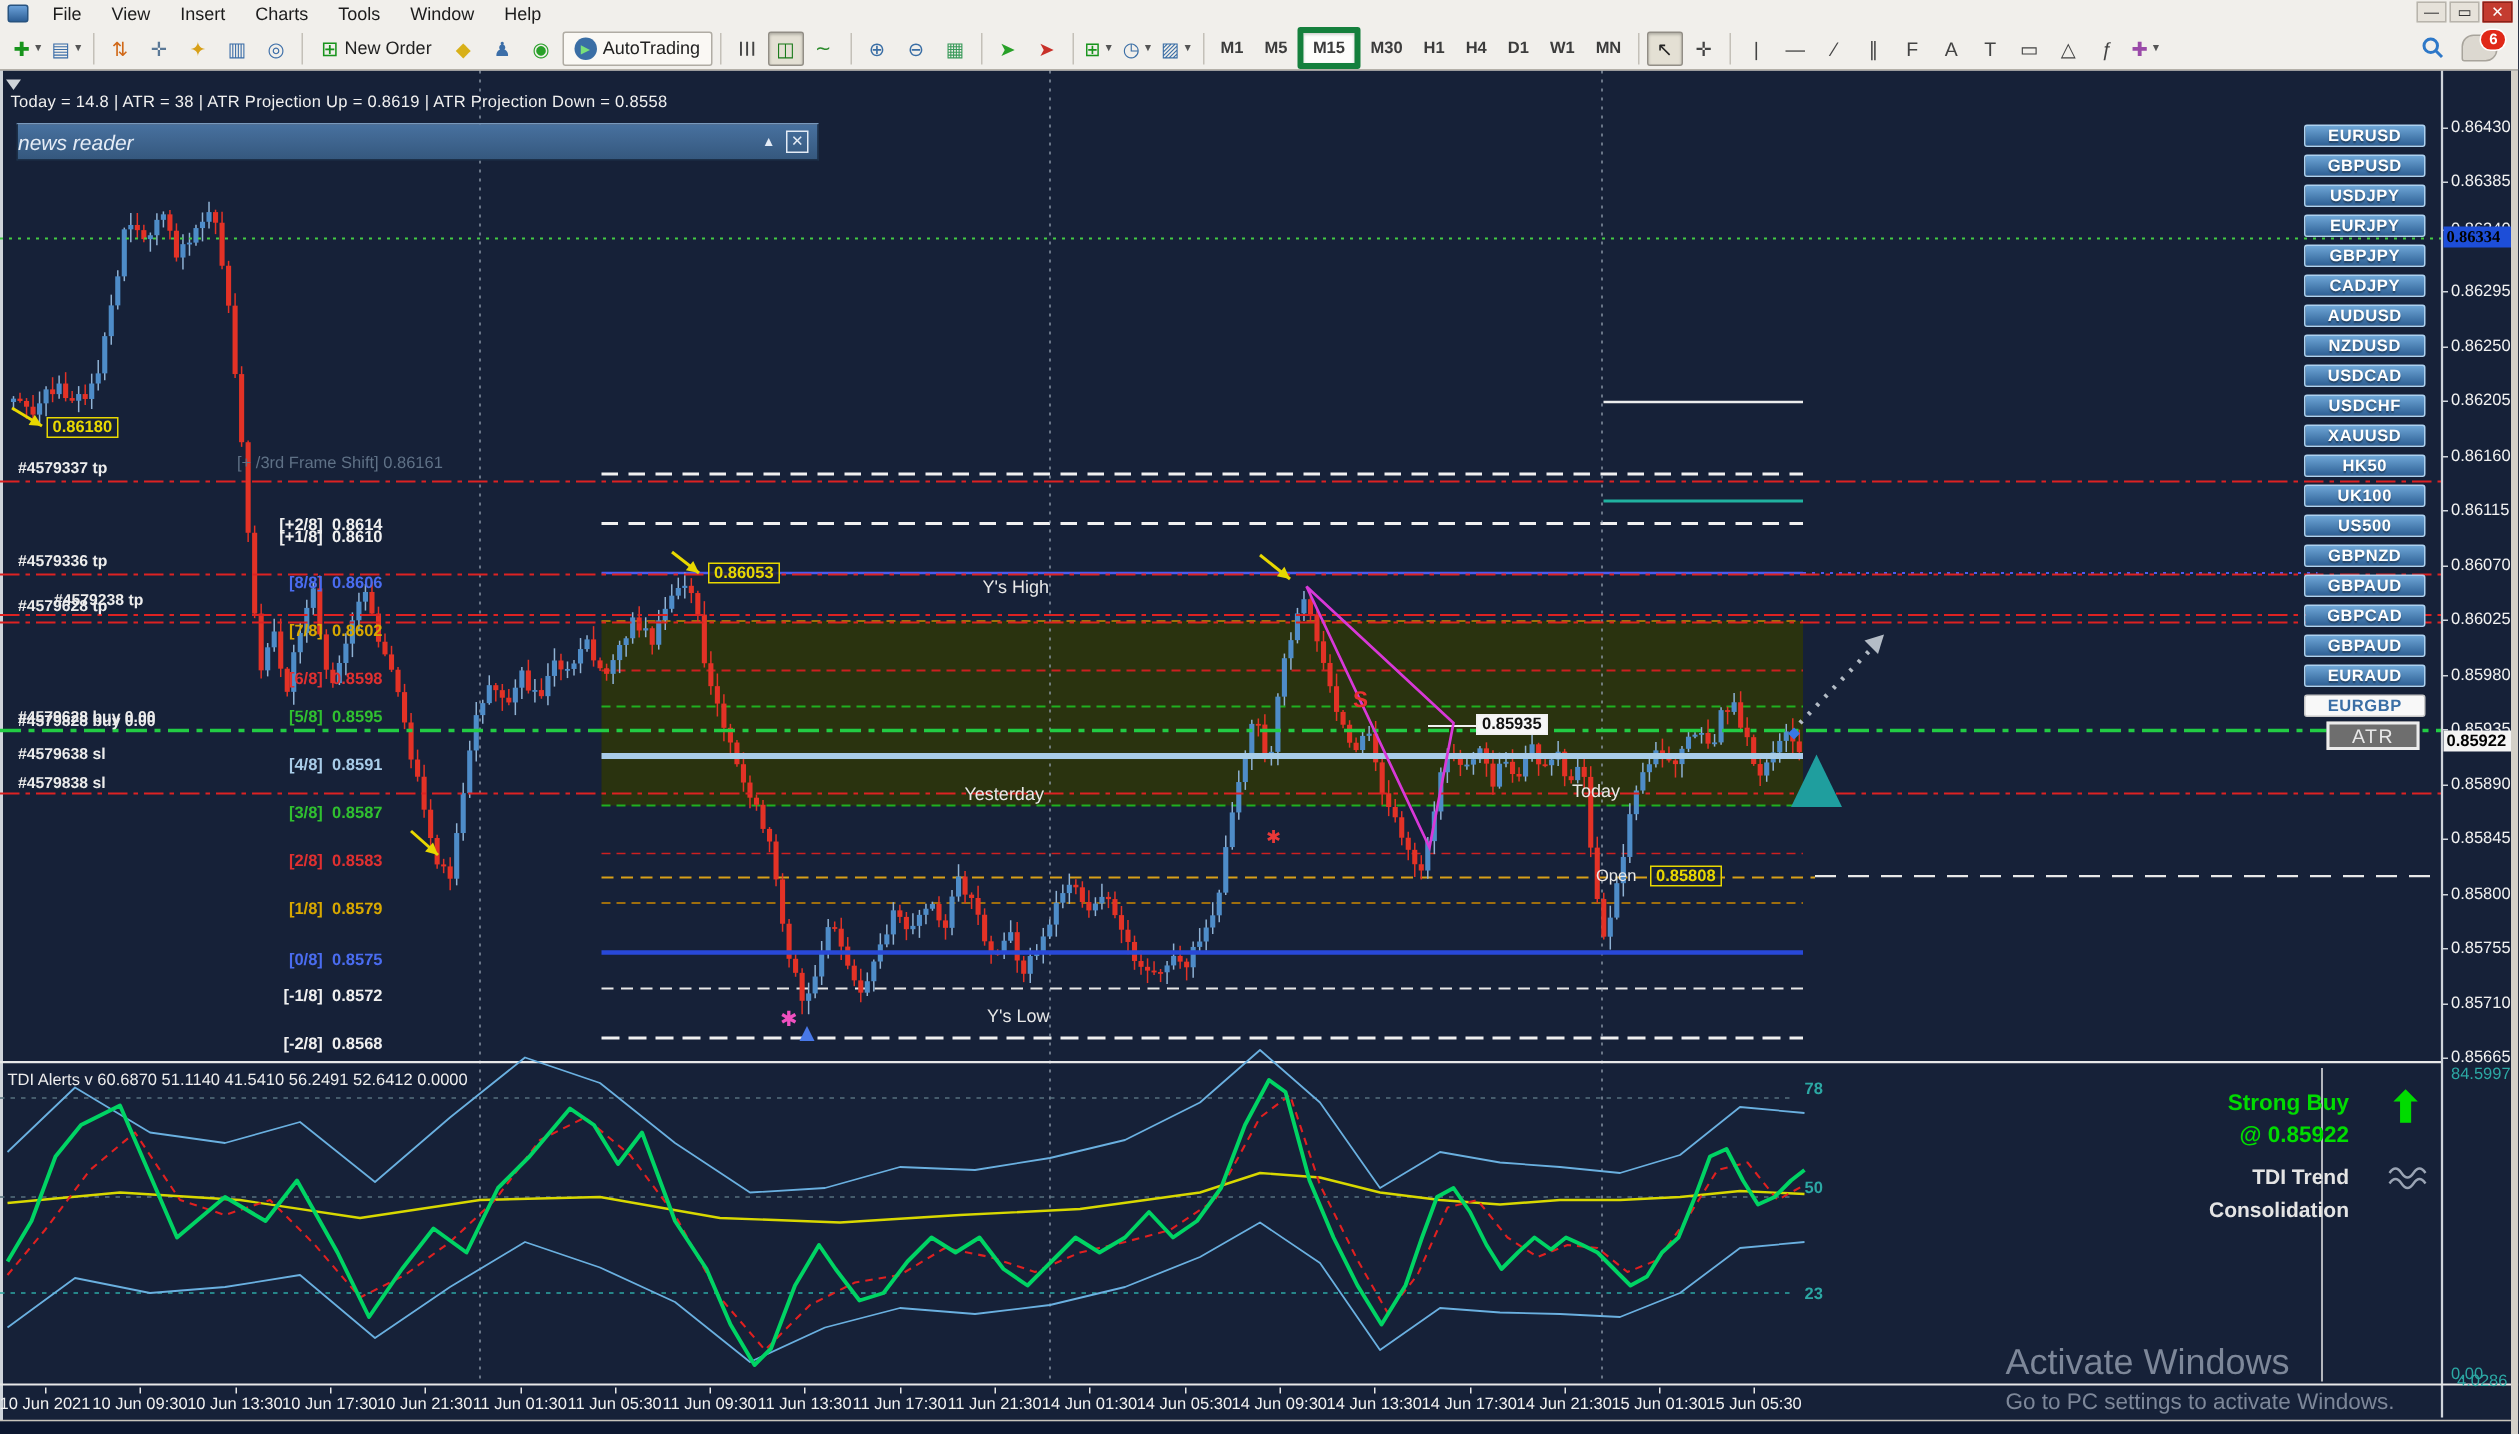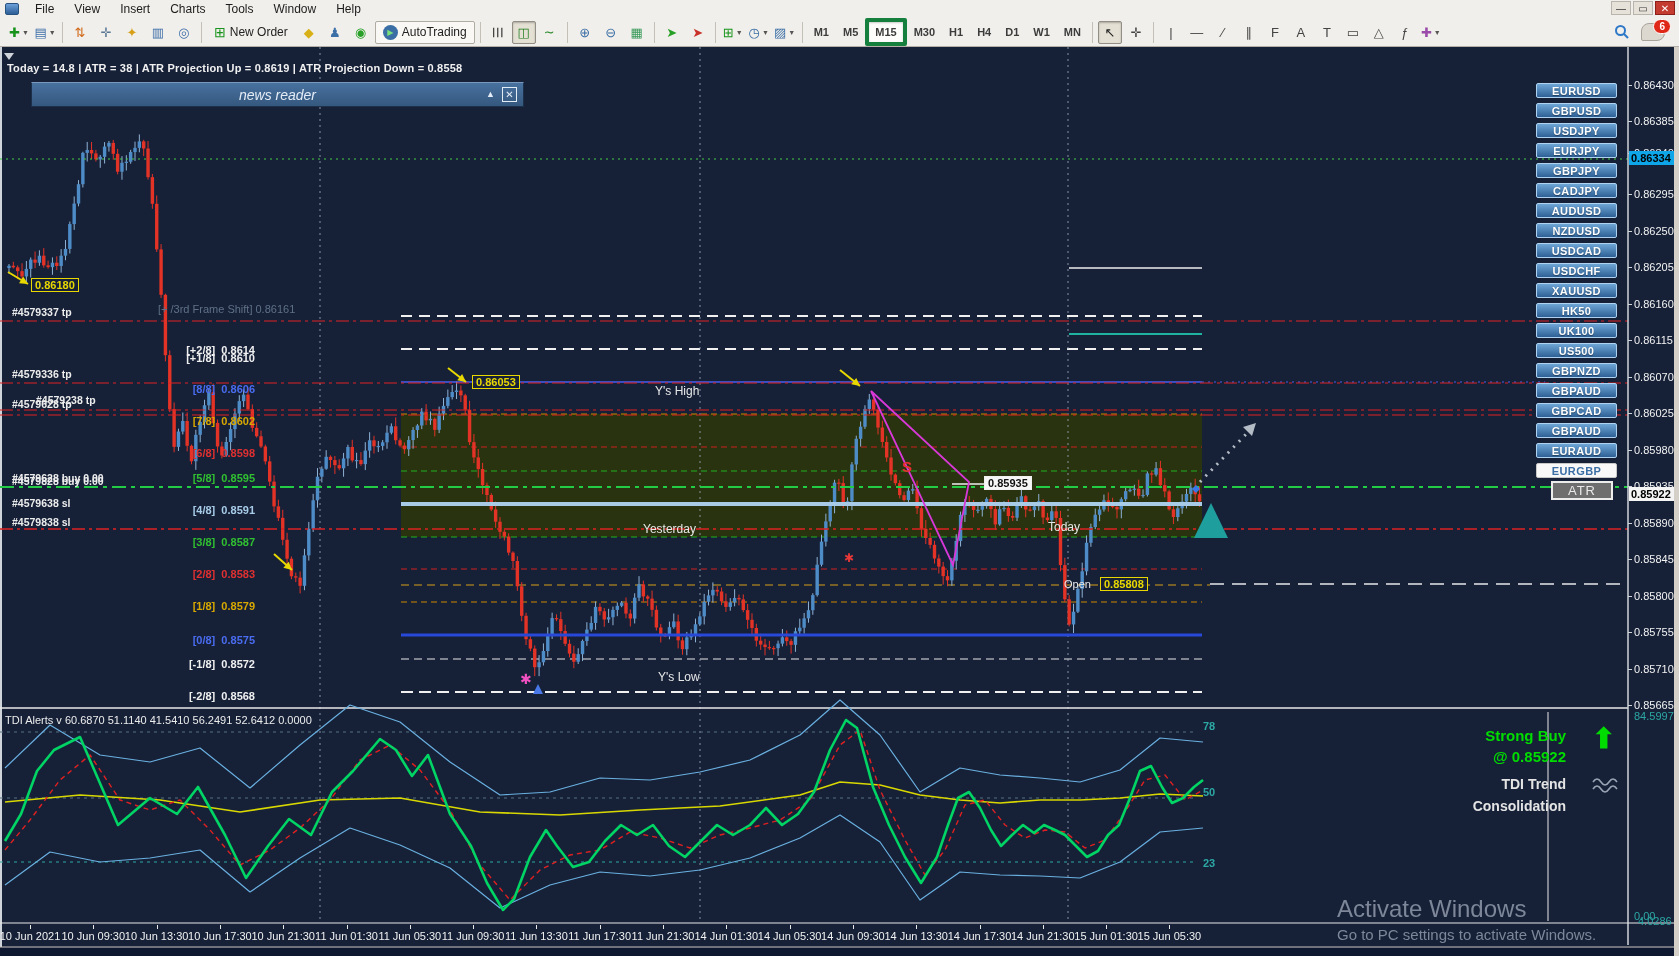--- a/index.html
+++ b/index.html
@@ -26,22 +26,22 @@
 #chart-stage{position:absolute;left:0;top:47px;width:1679px;height:909px;background:#162138}
 .frame-left{position:absolute;left:0;top:47px;width:2px;height:900px;background:#cfd4da;z-index:5}
 .scroll-strip{position:absolute;right:0;top:47px;width:5px;height:909px;background:#d4d0c8;z-index:55}
 .chart-label{position:absolute;font-size:11px;white-space:nowrap;z-index:20;color:#e8e8e8}
 .axis-num{position:absolute;left:1634px;font-size:11px;color:#f2f2f2;z-index:12;white-space:nowrap}
 .axis-tick{position:absolute;left:1628px;width:4px;height:1px;background:#cfd4da;z-index:12}
 .price-flag{position:absolute;left:1629px;width:47px;font-size:11px;font-weight:bold;color:#000;text-align:left;padding:1px 2px;z-index:25;white-space:nowrap}
 .sym-btn{position:absolute;left:1536px;width:81px;height:15px;font-size:11px;font-weight:bold;letter-spacing:.4px;color:#fff;text-align:center;line-height:14px;background:linear-gradient(#6ea6d6,#2e6095);border:1px solid #aed2f0;border-radius:2px;z-index:30;text-shadow:0 1px 1px rgba(0,0,0,.4)}
 .sym-btn.active{background:#f8f8f8;color:#3a6ea5;text-shadow:none;border-color:#c8c8c8}
 .atr-btn{position:absolute;left:1551px;top:481px;width:62px;height:19px;background:#6e6e6e;border:2px solid #ececec;color:#e8e8e8;font-size:13px;text-align:center;line-height:15px;z-index:30;letter-spacing:1px}
-.info-bar{position:absolute;left:7px;top:62px;font-size:11px;font-weight:bold;color:#f0f0f0;z-index:20;letter-spacing:.2px}
-.news-bar{position:absolute;left:31px;top:82px;width:493px;height:25px;background:linear-gradient(#48719f,#35587e);border:1px solid #1c3049;border-top-color:#7899bd;z-index:20;display:flex;align-items:center;justify-content:center}
+.info-bar{position:absolute;left:7px;top:62px;font-size:11px;font-weight:normal;color:#f0f0f0;z-index:20;letter-spacing:.2px}
+.news-bar{position:absolute;left:11px;top:82px;width:535px;height:25px;background:linear-gradient(#48719f,#35587e);border:1px solid #1c3049;border-top-color:#7899bd;z-index:20;display:flex;align-items:center;}
 .news-title{font-style:italic;font-size:14px;color:#e4ecf6}
 .news-ctl{position:absolute;right:28px;top:6px;font-size:9px;color:#e4ecf6}
 .news-close{position:absolute;right:6px;top:4px;width:15px;height:15px;border:1px solid #e4ecf6;font-size:10px;line-height:14px;text-align:center;color:#e4ecf6}
 .dn-tri{position:absolute;left:4px;top:53px;width:0;height:0;border-left:5px solid transparent;border-right:5px solid transparent;border-top:7px solid #cfd4da;z-index:20}
 .ylw-box{position:absolute;border:1px solid #e8d800;color:#e8d800;font-size:11px;font-weight:bold;padding:0 3px;background:rgba(22,33,56,.85);z-index:22;white-space:nowrap}
 .wht-box{position:absolute;border:1px solid #f0f0f0;color:#111;background:#f6f6f6;font-size:11px;font-weight:bold;padding:0 3px;z-index:22;white-space:nowrap}
 .murrey-label{position:absolute;font-size:11px;font-weight:bold;z-index:15;width:250px;text-align:right;white-space:pre}
 .order-label{position:absolute;left:12px;font-size:10.5px;font-weight:bold;color:#ececec;z-index:15;white-space:nowrap}
 .sig{position:absolute;text-align:right;z-index:40;white-space:nowrap;font-weight:bold}
 .watermark{position:absolute;color:#7d8799;z-index:45;white-space:nowrap}
@@ -895,21 +895,21 @@
     <div class="axis-num" style="top: 553px;">0.85845</div>
     <div class="axis-tick" style="top: 559px;"></div>
     <div class="axis-num" style="top: 590px;">0.85800</div>
     <div class="axis-tick" style="top: 596px;"></div>
     <div class="axis-num" style="top: 626px;">0.85755</div>
     <div class="axis-tick" style="top: 632px;"></div>
     <div class="axis-num" style="top: 663px;">0.85710</div>
     <div class="axis-tick" style="top: 669px;"></div>
     <div class="axis-num" style="top: 699px;">0.85665</div>
     <div class="axis-tick" style="top: 705px;"></div>
-    <div class="price-flag" style="top: 151px; background: #0ea5e9;">0.86334</div>
+    <div class="price-flag" style="top: 151px; background: #1d4ed8; font-family: Liberation Serif, serif;">0.86334</div>
     <div class="price-flag" style="top: 487px; background: rgb(244, 244, 244);">0.85922</div>
     <div class="murrey-label" style="left: 5px; top: 320px; color: rgb(240, 240, 240); margin-top: 24px;">[+2/8]  0.8614</div>
     <div class="murrey-label" style="left: 5px; top: 352px; color: rgb(240, 240, 240);">[+1/8]  0.8610</div>
     <div class="murrey-label" style="left: 5px; top: 383px; color: rgb(74, 108, 240);">[8/8]  0.8606</div>
     <div class="murrey-label" style="left: 5px; top: 415px; color: rgb(216, 168, 0);">[7/8]  0.8602</div>
     <div class="murrey-label" style="left: 5px; top: 447px; color: rgb(224, 48, 48);">[6/8]  0.8598</div>
     <div class="murrey-label" style="left: 5px; top: 472px; color: rgb(48, 192, 48);">[5/8]  0.8595</div>
     <div class="murrey-label" style="left: 5px; top: 504px; color: rgb(168, 204, 232);">[4/8]  0.8591</div>
     <div class="murrey-label" style="left: 5px; top: 536px; color: rgb(48, 192, 48);">[3/8]  0.8587</div>
     <div class="murrey-label" style="left: 5px; top: 568px; color: rgb(224, 48, 48);">[2/8]  0.8583</div>

